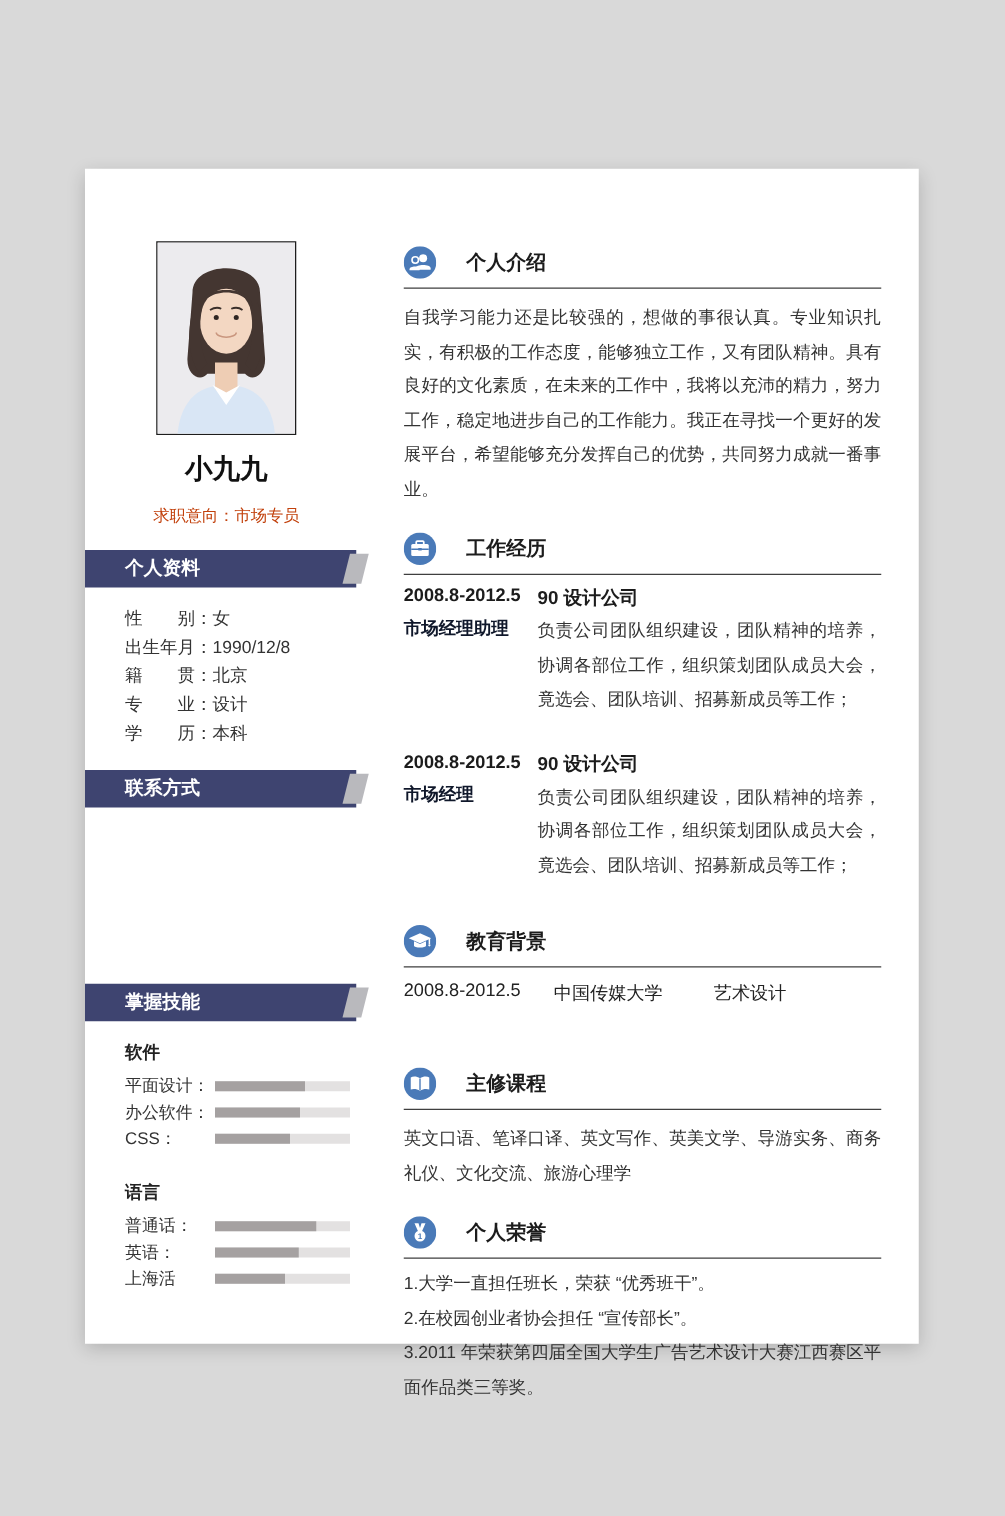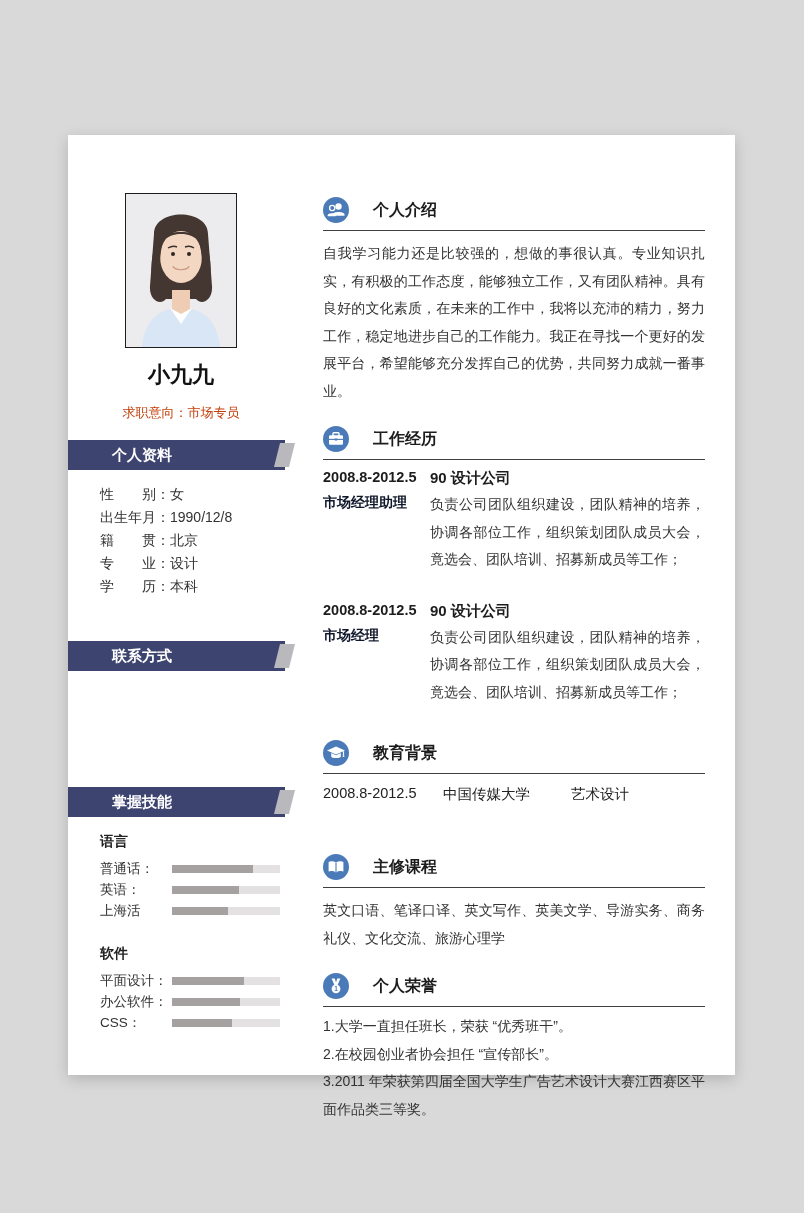--- a/index.html
+++ b/index.html
@@ -33,29 +33,29 @@
   }
   .intention {
     position:absolute; left:0; top:269px; width:226px;
     text-align:center; font-size:13px; color:#c2410c;
   }
 
   .side-bar {
     position:absolute; left:0; width:217px; height:30px;
     background:#3e4470; color:#fff;
     font-size:15px; font-weight:bold; line-height:30px;
-    padding-left:44px; z-index:1;
+    padding-left:32px; z-index:1;
   }
   .side-bar::after {
     content:""; position:absolute; right:-7px; top:3px;
     width:15px; height:24px; background:#b9b9bd;
     transform:skewX(-14deg); z-index:-1;
   }
   .bar-info    { top:305px; }
-  .bar-contact { top:506px; }
+  .bar-contact { top:481px; }
   .bar-skills  { top:652px; }
 
   .info-list { position:absolute; left:32px; }
   .list-info    { top:348px; }
   .list-contact { top:552px; }
   .info-row { font-size:14px; color:#333; line-height:23px; white-space:nowrap; }
   .info-label {
     display:inline-block; width:56px;
     text-align:justify; text-align-last:justify; vertical-align:top;
   }
@@ -143,58 +143,58 @@
 
     <div class="side-bar bar-contact">
       <span>联系方式</span>
     </div>
 
     <div class="side-bar bar-skills">
       <span>掌握技能</span>
     </div>
     <div class="skills-block">
       <div class="skill-group">
+        <div class="skill-group-name">软件</div>
+        <div class="skill-row">
+          <span class="skill-label">平面设计：</span>
+          <span class="skill-bar">
+              <span class="skill-fill" style="display: block; width: 67%;"></span>
+            </span>
+        </div>
+        <div class="skill-row">
+          <span class="skill-label">办公软件：</span>
+          <span class="skill-bar">
+              <span class="skill-fill" style="display: block; width: 63%;"></span>
+            </span>
+        </div>
+        <div class="skill-row">
+          <span class="skill-label">CSS：</span>
+          <span class="skill-bar">
+              <span class="skill-fill" style="display: block; width: 56%;"></span>
+            </span>
+        </div>
+      </div>
+      <div class="skill-group">
         <div class="skill-group-name">语言</div>
         <div class="skill-row">
           <span class="skill-label">普通话：</span>
           <span class="skill-bar">
               <span class="skill-fill" style="display: block; width: 75%;"></span>
             </span>
         </div>
         <div class="skill-row">
           <span class="skill-label">英语：</span>
           <span class="skill-bar">
               <span class="skill-fill" style="display: block; width: 62%;"></span>
             </span>
         </div>
         <div class="skill-row">
           <span class="skill-label">上海活</span>
           <span class="skill-bar">
               <span class="skill-fill" style="display: block; width: 52%;"></span>
-            </span>
-        </div>
-      </div>
-      <div class="skill-group">
-        <div class="skill-group-name">软件</div>
-        <div class="skill-row">
-          <span class="skill-label">平面设计：</span>
-          <span class="skill-bar">
-              <span class="skill-fill" style="display: block; width: 67%;"></span>
-            </span>
-        </div>
-        <div class="skill-row">
-          <span class="skill-label">办公软件：</span>
-          <span class="skill-bar">
-              <span class="skill-fill" style="display: block; width: 63%;"></span>
-            </span>
-        </div>
-        <div class="skill-row">
-          <span class="skill-label">CSS：</span>
-          <span class="skill-bar">
-              <span class="skill-fill" style="display: block; width: 56%;"></span>
             </span>
         </div>
       </div>
     </div>
   </div>
 
   <div class="right-col">
 
     <div class="sec sec-intro">
       <div class="sec-head">

